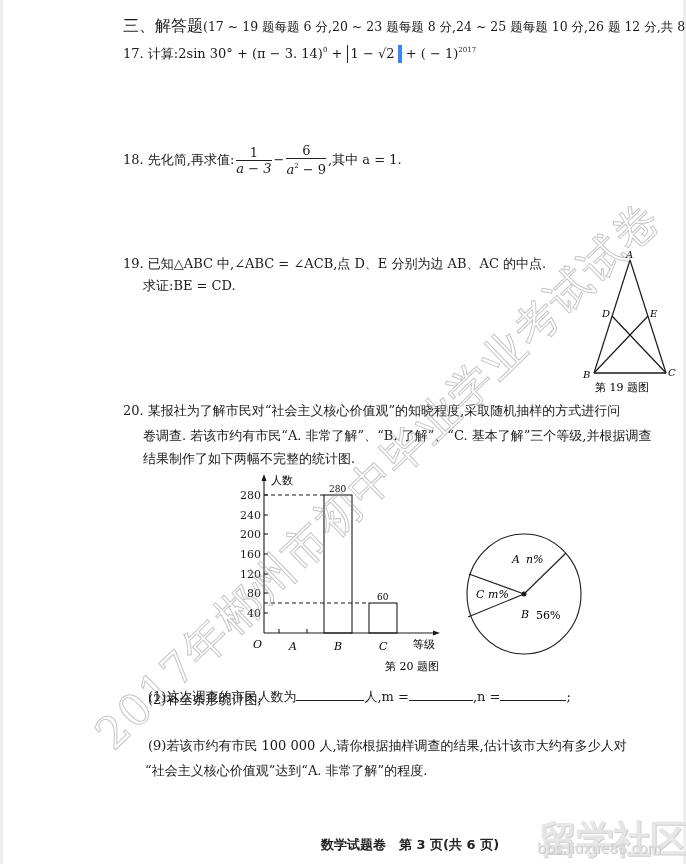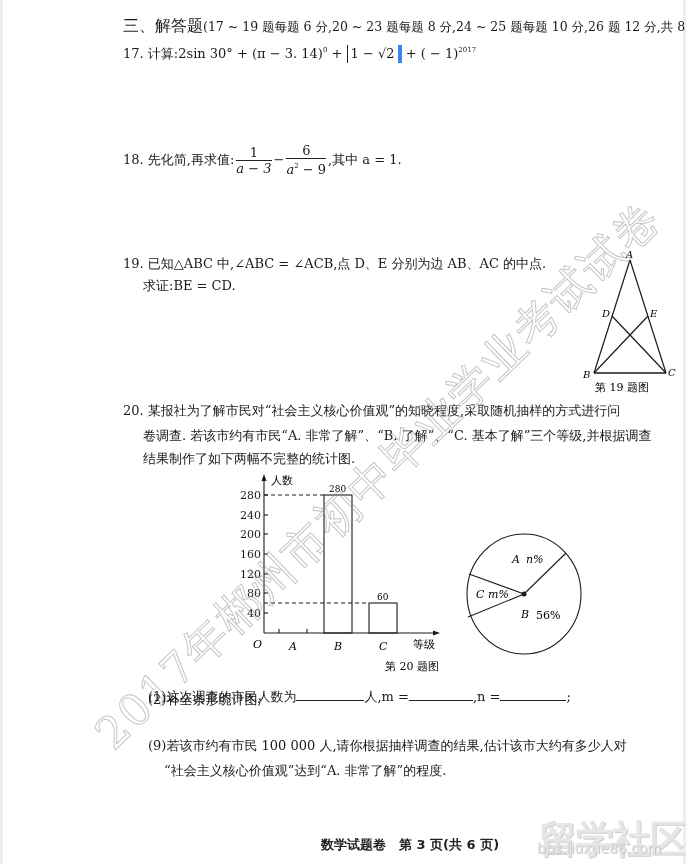--- a/index.html
+++ b/index.html
@@ -136,21 +136,21 @@
     <text x="30" y="70" font-size="11" font-style="italic">m%</text>
     <text x="63" y="90" font-size="11" font-style="italic">B</text>
     <text x="78" y="91" font-size="11">56%</text>
   </svg>
 
   <div class="abs t" style="left:145px; top:688px;">
     <span>(1)这次调查的市民人数为</span><span class="blank" style="width:68px;"></span><span>人,m =</span><span class="blank" style="width:64px;"></span><span>,n =</span><span class="blank" style="width:66px;"></span><span>;</span>
   </div>
   <div class="abs t" style="left:145px; top:692px;">(2)补全条形统计图;</div>
   <div class="abs t" style="left:145px; top:738px;">(9)若该市约有市民 100 000 人,请你根据抽样调查的结果,估计该市大约有多少人对</div>
-  <div class="abs t" style="left:161px; top:763px;text-align:right;">“社会主义核心价值观”达到“A. 非常了解”的程度.</div>
+  <div class="abs t" style="left:142px; top:763px;text-align:right;">“社会主义核心价值观”达到“A. 非常了解”的程度.</div>
 
   <div class="watermark" style="left:80px; top:720px; transform:rotate(-44deg);">2017年郴州市初中毕业学业考试试卷</div>
 
   <div class="abs footer" style="left:318px; top:836px;">数学试题卷　第 3 页(共 6 页)</div>
 
   <div class="logo">
     <div class="logo-big">留学社区</div>
     <div class="logo-small">bbs.liuxue86.com</div>
   </div>
 </div>

